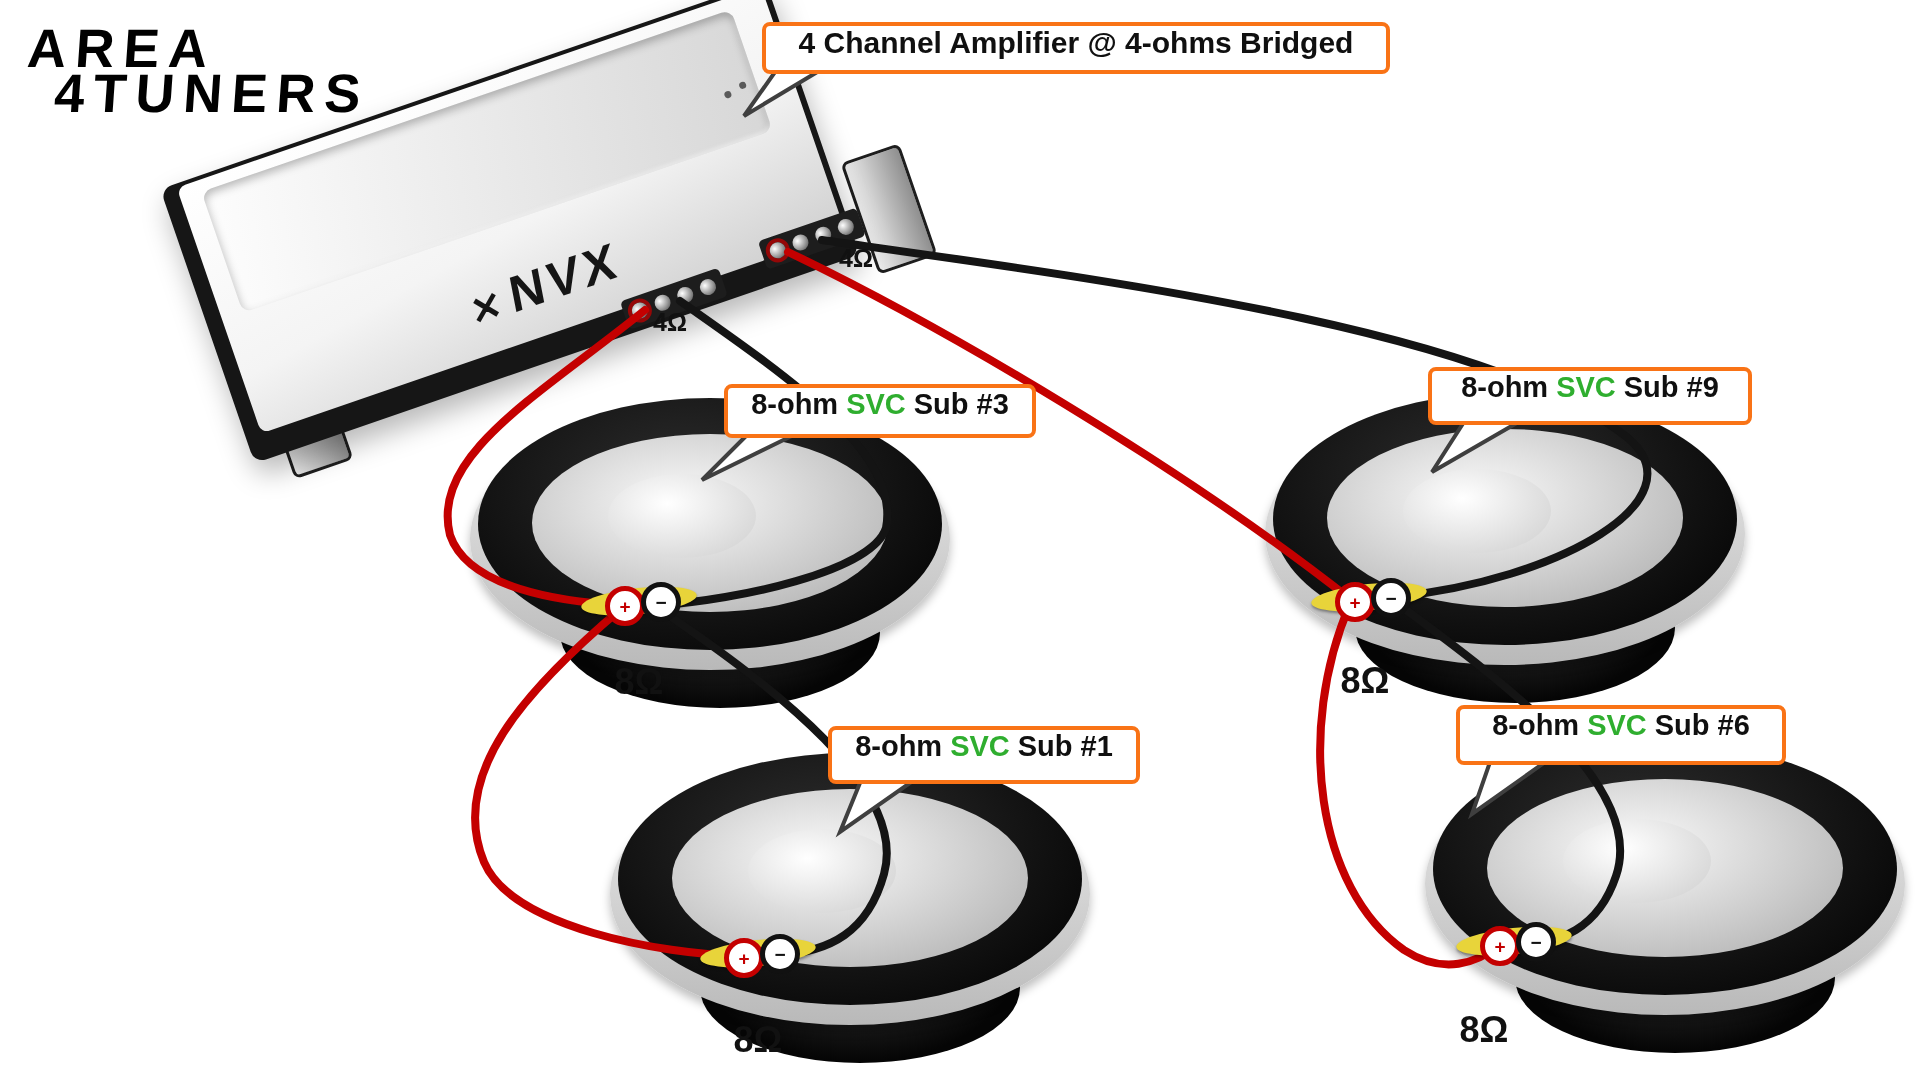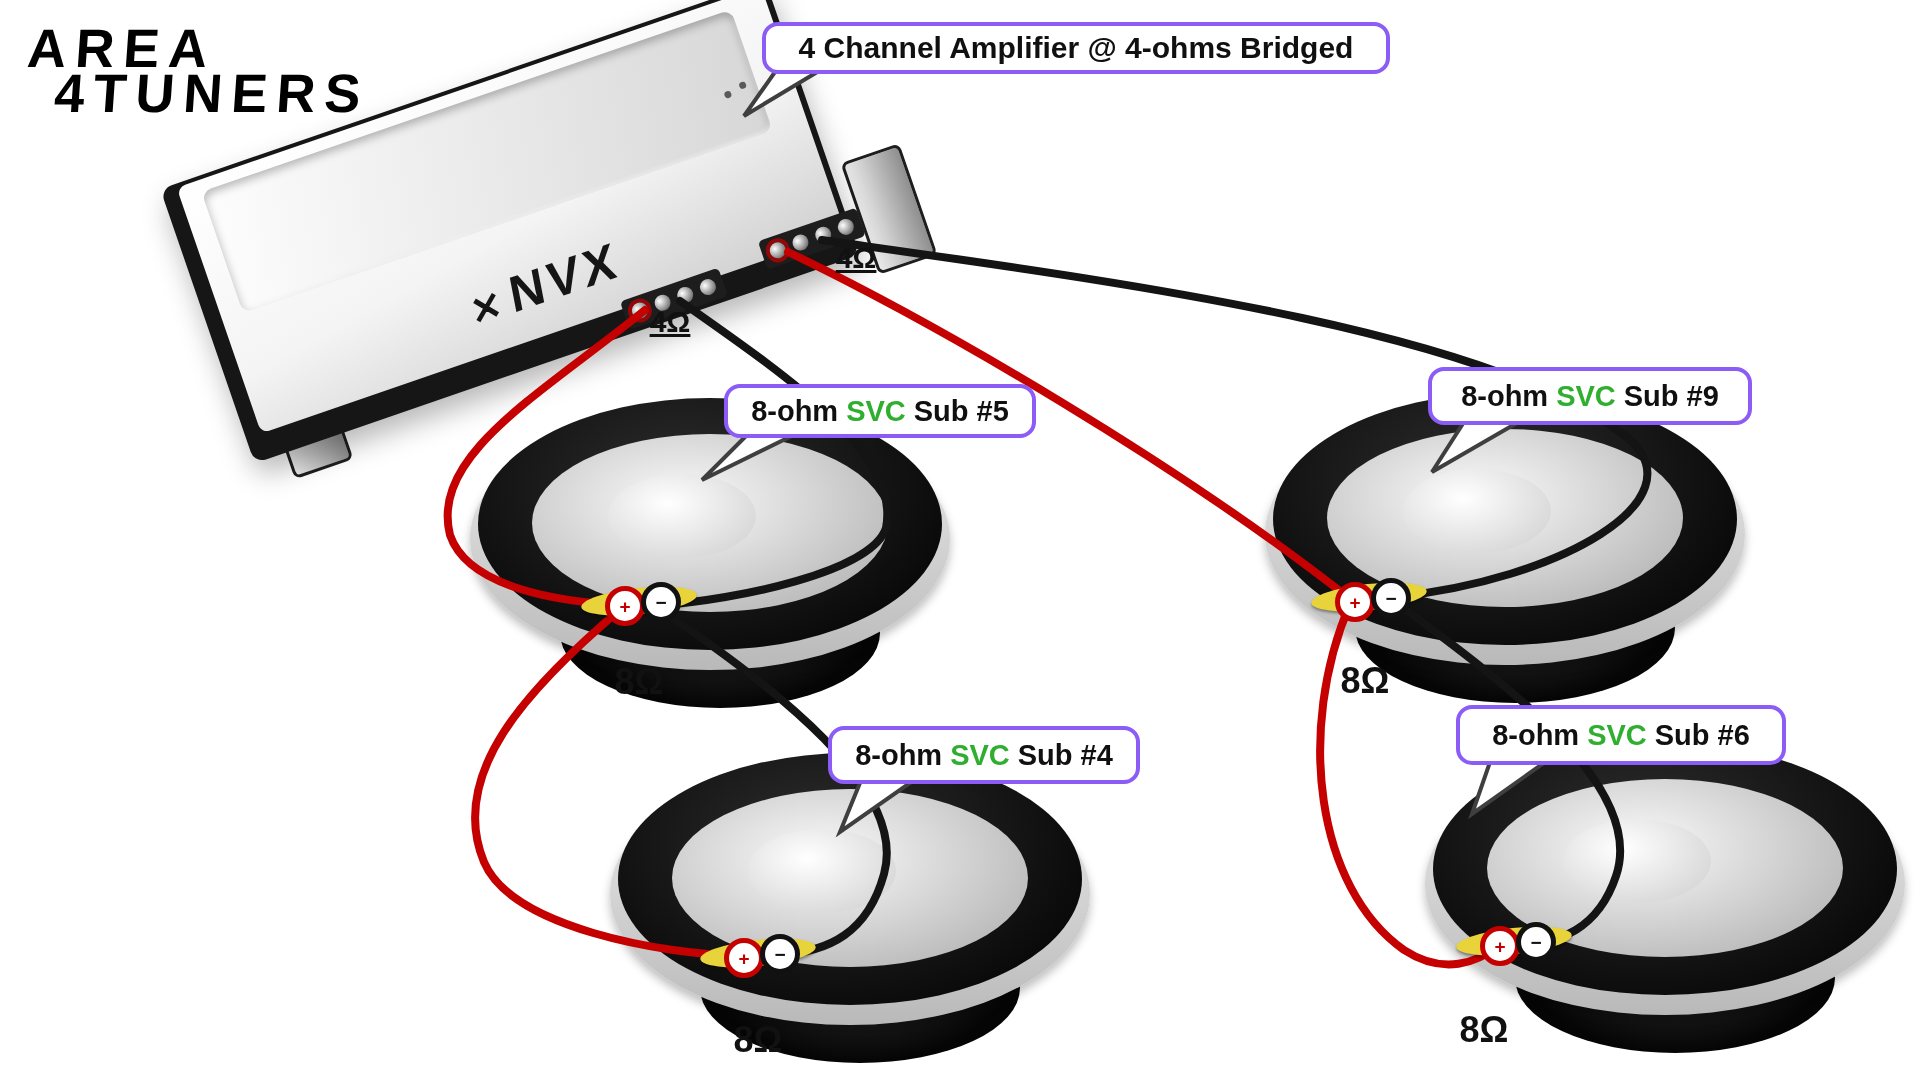--- a/index.html
+++ b/index.html
@@ -71,29 +71,29 @@
        background:#e8d43a;transform:rotate(-6deg);box-shadow:0 2px 3px rgba(0,0,0,.4);}
   .term{position:absolute;width:30px;height:30px;border-radius:50%;background:#fff;
        display:flex;align-items:center;justify-content:center;
        font-size:19px;font-weight:bold;line-height:1;}
   .term.pos{left:0;top:4px;border:5px solid #c40000;color:#c40000;}
   .term.neg{left:36px;top:0;border:5px solid #111;color:#111;}
 
   
   .ohm{position:absolute;z-index:6;transform:translate(-50%,-50%);
        font-weight:800;color:#111;}
-  .ohm.four{font-size:30px;text-decoration:underline;}
+  .ohm.four{font-size:25px;}
   .ohm.eight{font-size:36px;}
   .o1{left:670px;top:322px;} .o2{left:856px;top:258px;}
   .e1{left:639px;top:682px;} .e2{left:758px;top:1040px;}
   .e3{left:1365px;top:681px;} .e4{left:1484px;top:1030px;}
 
   
-  .callout{position:absolute;z-index:6;background:#fff;border:4px solid #8b5cf6;
-       border-radius:16px;display:flex;align-items:center;justify-content:center;
+  .callout{position:absolute;z-index:6;background:#fff;border:4px solid #f97316;
+       border-radius:8px;display:flex;justify-content:center;
        font-weight:800;color:#101010;box-sizing:border-box;white-space:nowrap;}
   .amp-callout{left:762px;top:22px;width:628px;height:52px;font-size:30px;}
   .sub-callout{font-size:29px;}
   .c1{left:724px;top:384px;width:312px;height:54px;}
   .c2{left:828px;top:726px;width:312px;height:58px;}
   .c3{left:1428px;top:367px;width:324px;height:58px;}
   .c4{left:1456px;top:705px;width:330px;height:60px;}
   .svc{color:#2fae2f;margin:0 8px;}
 </style>
 </head>
@@ -223,26 +223,26 @@
   <div class="ohm eight e2">8Ω</div>
   <div class="ohm eight e3">8Ω</div>
   <div class="ohm eight e4">8Ω</div>
 
   <div class="callout amp-callout">
     <span>4 Channel Amplifier @ 4-ohms Bridged</span>
   </div>
   <div class="callout sub-callout c1">
     <span>8-ohm</span>
     <span class="svc">SVC</span>
-    <span>Sub #5</span>
+    <span>Sub #3</span>
   </div>
   <div class="callout sub-callout c2">
     <span>8-ohm</span>
     <span class="svc">SVC</span>
-    <span>Sub #4</span>
+    <span>Sub #1</span>
   </div>
   <div class="callout sub-callout c3">
     <span>8-ohm</span>
     <span class="svc">SVC</span>
     <span>Sub #9</span>
   </div>
   <div class="callout sub-callout c4">
     <span>8-ohm</span>
     <span class="svc">SVC</span>
     <span>Sub #6</span>

